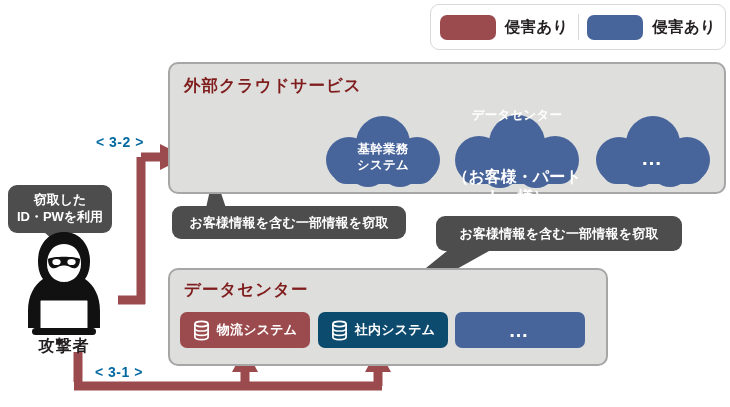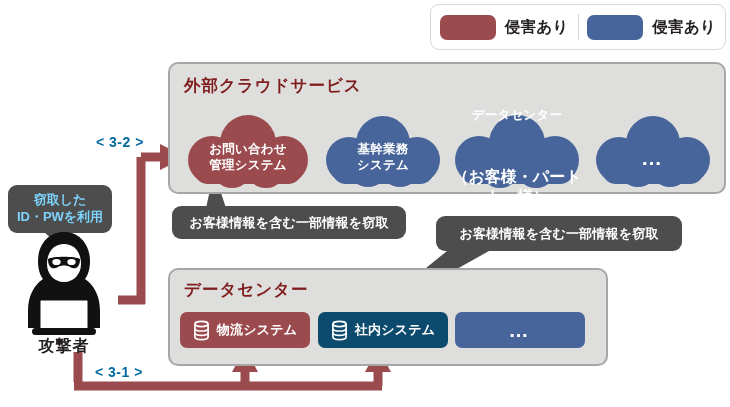--- a/index.html
+++ b/index.html
@@ -68,21 +68,21 @@
     color:#fff;font-size:13px;font-weight:bold;letter-spacing:.2px;
     display:flex;align-items:center;justify-content:center;
     box-sizing:border-box;white-space:nowrap;
   }
   #callout1{left:172px;top:206px;width:234px;height:33px;}
   #callout2{left:436px;top:216px;width:246px;height:35px;}
 
   
   #bubble{
     left:8px;top:185px;width:104px;height:48px;background:#4d4d4d;border-radius:9px;
-    color:#7dd3fc;font-size:13px;font-weight:bold;line-height:1.3;text-align:center;
+    color:#ffffff;font-size:13px;font-weight:bold;line-height:1.3;text-align:center;
     display:flex;flex-direction:column;align-items:center;justify-content:center;
     box-sizing:border-box;
   }
 
   
   #attacker{left:18px;top:228px;width:92px;height:112px;}
   #attacker-label{
     left:18px;top:336px;width:92px;text-align:center;
     font-size:16px;font-weight:bold;color:#231f20;letter-spacing:1px;
   }
@@ -137,36 +137,20 @@
     <div class="legend-cell">
       <span class="swatch" style="background:#47659a"></span>
       <span class="legend-label">侵害あり</span>
     </div>
   </div>
 
   <div id="cloud-panel" class="abs panel">
     <div id="cloud-title" class="panel-title">外部クラウドサービス</div>
   </div>
 
-  <div class="cloud abs" style="left:182px;top:112px;width:132px;height:78px;">
-    <svg width="132" height="78" viewBox="0 0 132 78">
-      <g fill="#9b4a4d">
-        <circle cx="66" cy="31" r="28"></circle>
-        <circle cx="30" cy="48" r="24"></circle>
-        <circle cx="102" cy="48" r="24"></circle>
-        <circle cx="50" cy="55" r="21"></circle>
-        <circle cx="84" cy="55" r="21"></circle>
-        <rect x="12" y="44" width="108" height="28" rx="14"></rect>
-      </g>
-    </svg>
-    <div class="cloud-text">
-      <span class="l1 ct-offset">お問い合わせ</span>
-      <span class="l2">管理システム</span>
-    </div>
-  </div>
 
   <div class="cloud abs" style="left:320px;top:112px;width:126px;height:78px;">
     <svg width="126" height="78" viewBox="0 0 126 78">
       <g fill="#47659a">
         <circle cx="63" cy="31" r="27"></circle>
         <circle cx="29" cy="48" r="23"></circle>
         <circle cx="97" cy="48" r="23"></circle>
         <circle cx="48" cy="55" r="20"></circle>
         <circle cx="80" cy="55" r="20"></circle>
         <rect x="12" y="44" width="102" height="28" rx="14"></rect>

